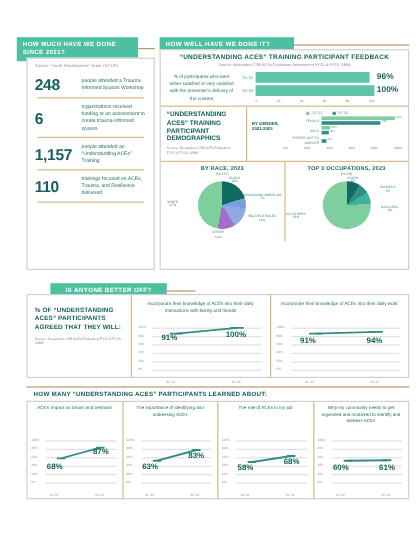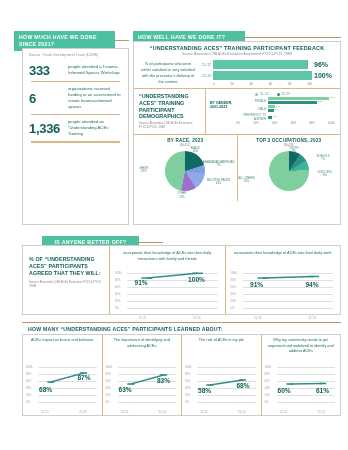--- a/index.html
+++ b/index.html
@@ -88,34 +88,38 @@
 
 <div class="page">
 
   <div class="banner" style="position:absolute;left:14px;top:31px;width:101px;">HOW MUCH HAVE WE DONE SINCE 2021?</div>
   <div class="banner-rule" style="left:115px;top:40px;width:14px;"></div>
 
   <div class="card" style="left:22px;top:48px;width:107px;height:177px;">
     <div class="src" style="padding:4px 6px 2px 6px;">Source: Youth Development Team (DCHS)</div>
 
     <div class="statrow">
-      <div class="statnum">333</div>
+      <div class="statnum">248</div>
       <div class="stattxt">people attended a Trauma-Informed Spaces Workshop</div>
     </div>
     <div class="divider"></div>
     <div class="statrow">
       <div class="statnum">6</div>
       <div class="stattxt">organizations received funding or an assessment to create trauma-informed spaces</div>
     </div>
     <div class="divider"></div>
     <div class="statrow">
-      <div class="statnum">1,336</div>
+      <div class="statnum">1,157</div>
       <div class="stattxt">people attended an “Understanding ACEs” Training</div>
     </div>
     <div class="divider"></div>
+    <div class="statrow">
+      <div class="statnum">110</div>
+      <div class="stattxt">trainings focused on ACEs, Trauma, and Resilience delivered</div>
+    </div>
     <div class="divider"></div>
   </div>
 
   <div class="banner" style="position:absolute;left:133px;top:31px;width:112px;">HOW WELL HAVE WE DONE IT?</div>
   <div class="banner-rule" style="left:245px;top:37px;width:96px;"></div>
 
   <div class="card" style="left:133px;top:41px;width:208px;height:184px;">
 
     <div style="padding:3px 4px 0 4px;">
       <div class="hd">“UNDERSTANDING ACES” TRAINING PARTICIPANT FEEDBACK</div>

